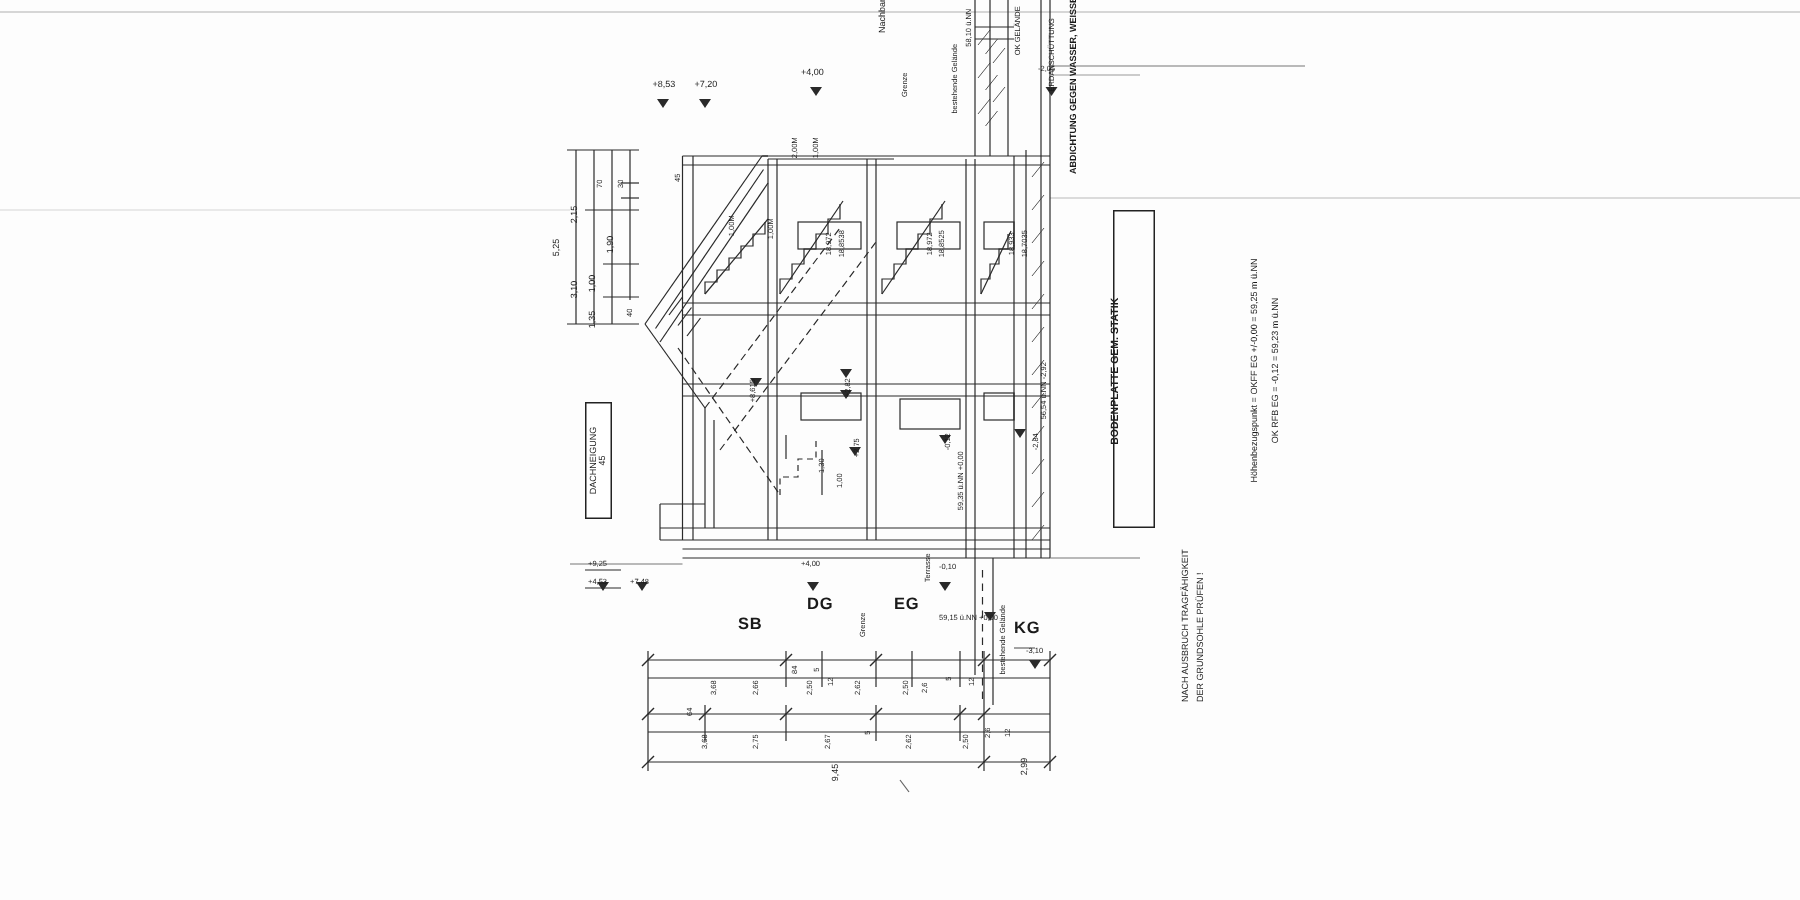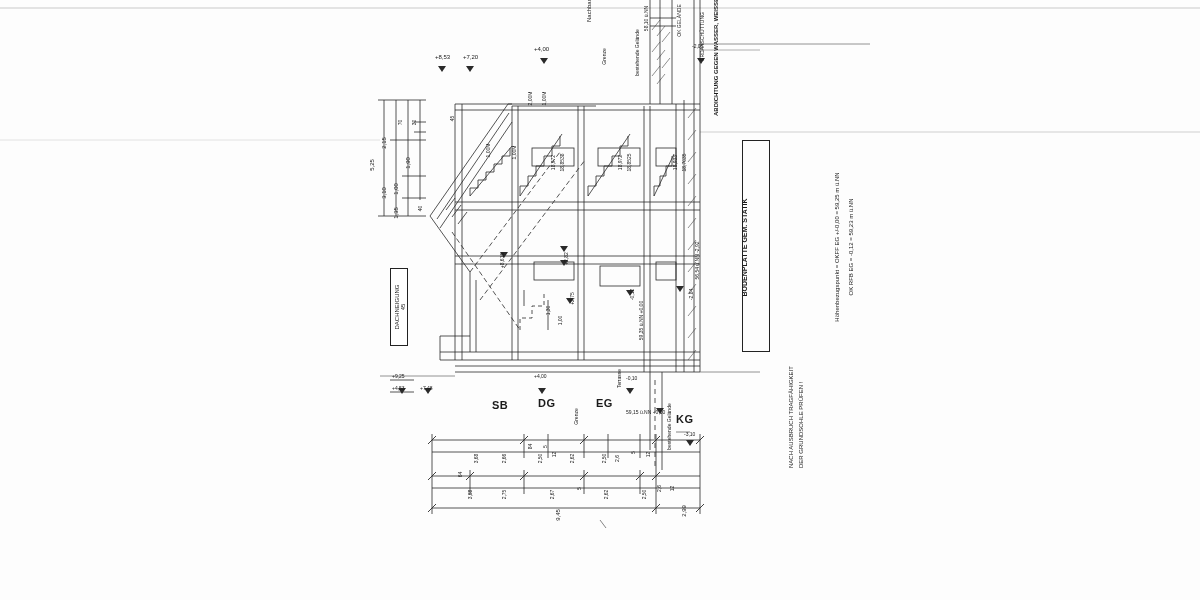--- a/index.html
+++ b/index.html
@@ -310,21 +310,21 @@
     <span class="rot90c" style="display:inline-block; font-size:6px;">DACHNEIGUNG 45</span>
   </div>
 
   <div class="lbl t5" style="left:392px; top:374px;">+9,25</div>
   <div class="lbl t5" style="left:392px; top:386px;">+4,53</div>
   <div class="lbl t5" style="left:420px; top:386px;">+7,48</div>
   <div class="lbl t5" style="left:534px; top:374px;">+4,00</div>
   <div class="lbl t5" style="left:626px; top:376px;">-0,10</div>
   <div class="lbl t5" style="left:684px; top:432px;">-3,10</div>
 
-  <div class="lbl t11 bold" style="left:492px; top:400px;">SB</div>
+  <div class="lbl t11 bold" style="left:492px; top:411px;">SB</div>
   <div class="lbl t11 bold" style="left:538px; top:398px;">DG</div>
   <div class="lbl t11 bold" style="left:596px; top:398px;">EG</div>
   <div class="lbl t11 bold" style="left:676px; top:414px;">KG</div>
 
   <div class="lbl t5 rot90c" style="left:610px; top:376px;">Terrasse</div>
   <div class="lbl t5 rot90c" style="left:568px; top:414px;">Grenze</div>
   <div class="lbl t5 rot90c" style="left:646px; top:424px;">bestehende Gelände</div>
   <div class="lbl t5" style="left:626px; top:410px;">59,15 ü.NN +0,00</div>
 
   <div class="lbl t7 rot90c bold" style="left:654px; top:244px; width:180px; text-align:center;">BODENPLATTE GEM. STATIK</div>

